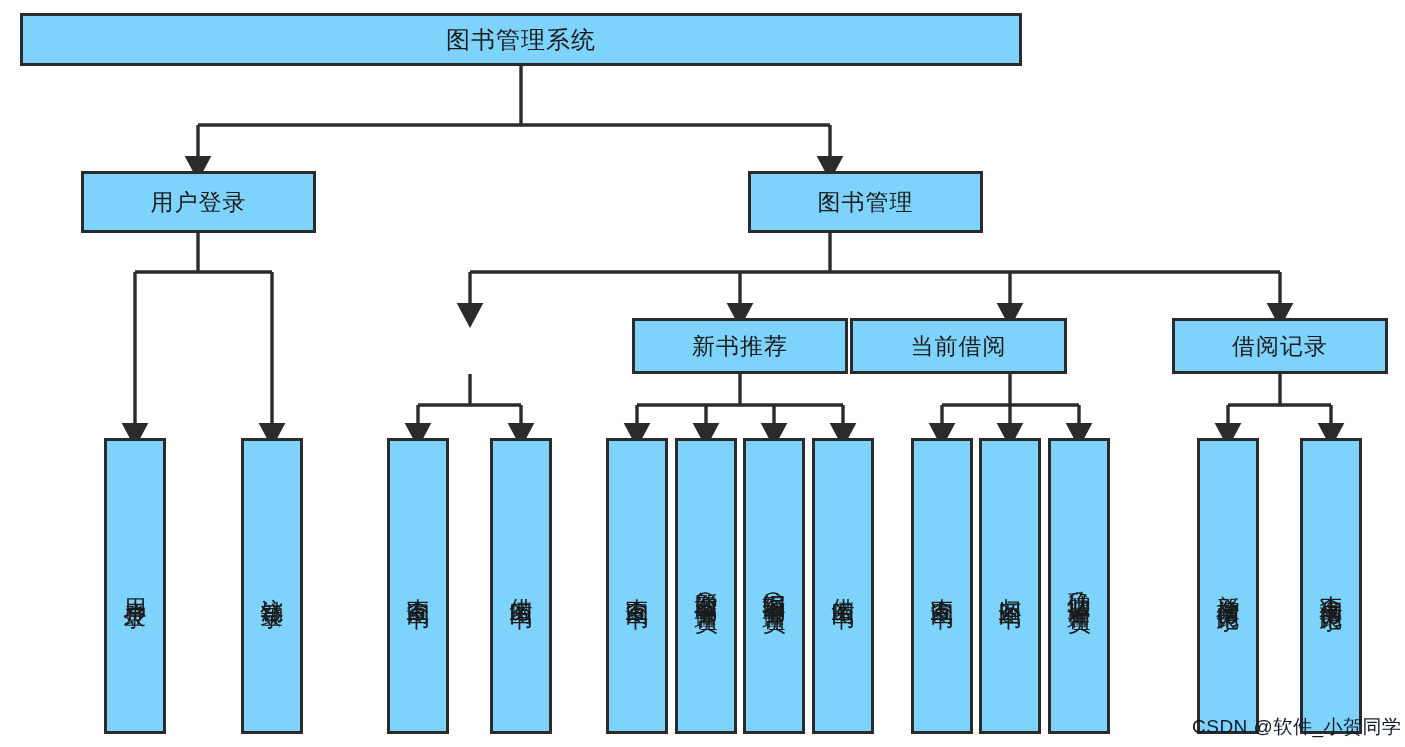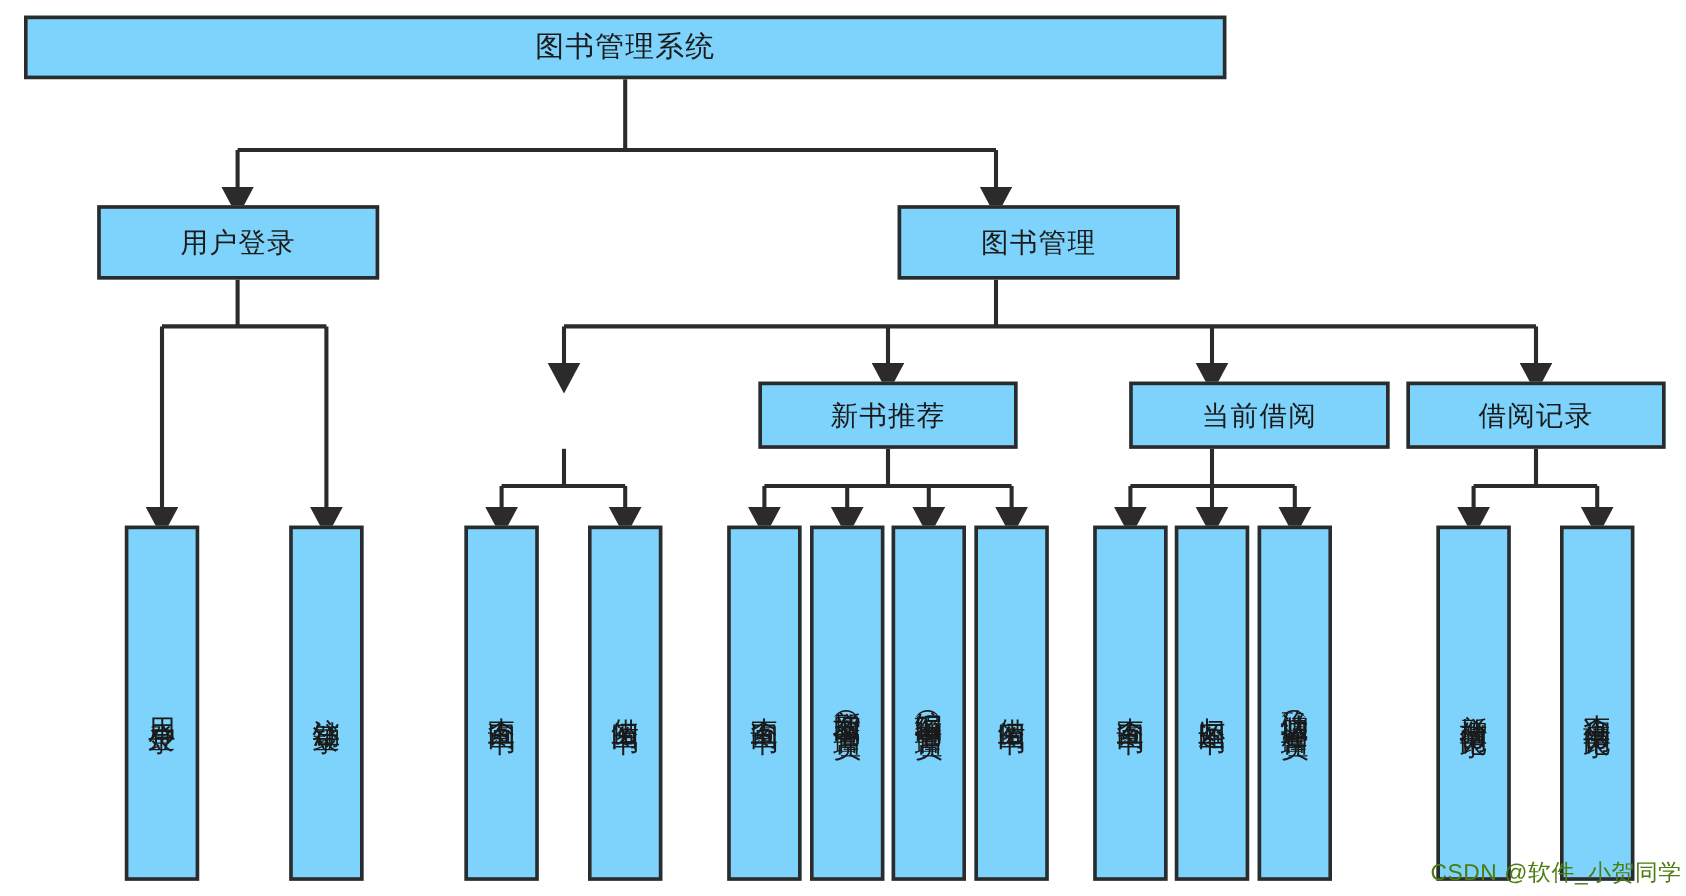--- a/index.html
+++ b/index.html
@@ -51,21 +51,21 @@
     text-orientation: upright;
     font-size: 23px;
     line-height: 1.25;
     letter-spacing: 3px;
     white-space: normal;
     max-height: 280px;
   }
   .watermark {
     position: absolute;
     font-size: 19px;
-    color: #4d7c0f;
+    color: #0f172a;
     letter-spacing: 0.5px;
     white-space: nowrap;
     user-select: none;
   }
 </style>
 </head>
 <body>
 
 <div id="canvas">
 
@@ -132,21 +132,21 @@
 
   <div class="node" style="left:712px; top:171px; width:235px; height:62px;margin-left:36px;">
     <span class="label">图书管理</span>
   </div>
 
 
   <div class="node" style="left:632px; top:318px; width:216px; height:56px;">
     <span class="label">新书推荐</span>
   </div>
 
-  <div class="node" style="left:941px; top:318px; width:217px; height:56px;text-align:right;">
+  <div class="node" style="left:850px; top:318px; width:217px; height:56px;text-align:right;">
     <span class="label">当前借阅</span>
   </div>
 
   <div class="node" style="left:1172px; top:318px; width:216px; height:56px;">
     <span class="label">借阅记录</span>
   </div>
 
   <div class="node leaf" style="left:104px; top:438px; width:62px; height:296px;">
     <span class="label">用户登录</span>
   </div>

